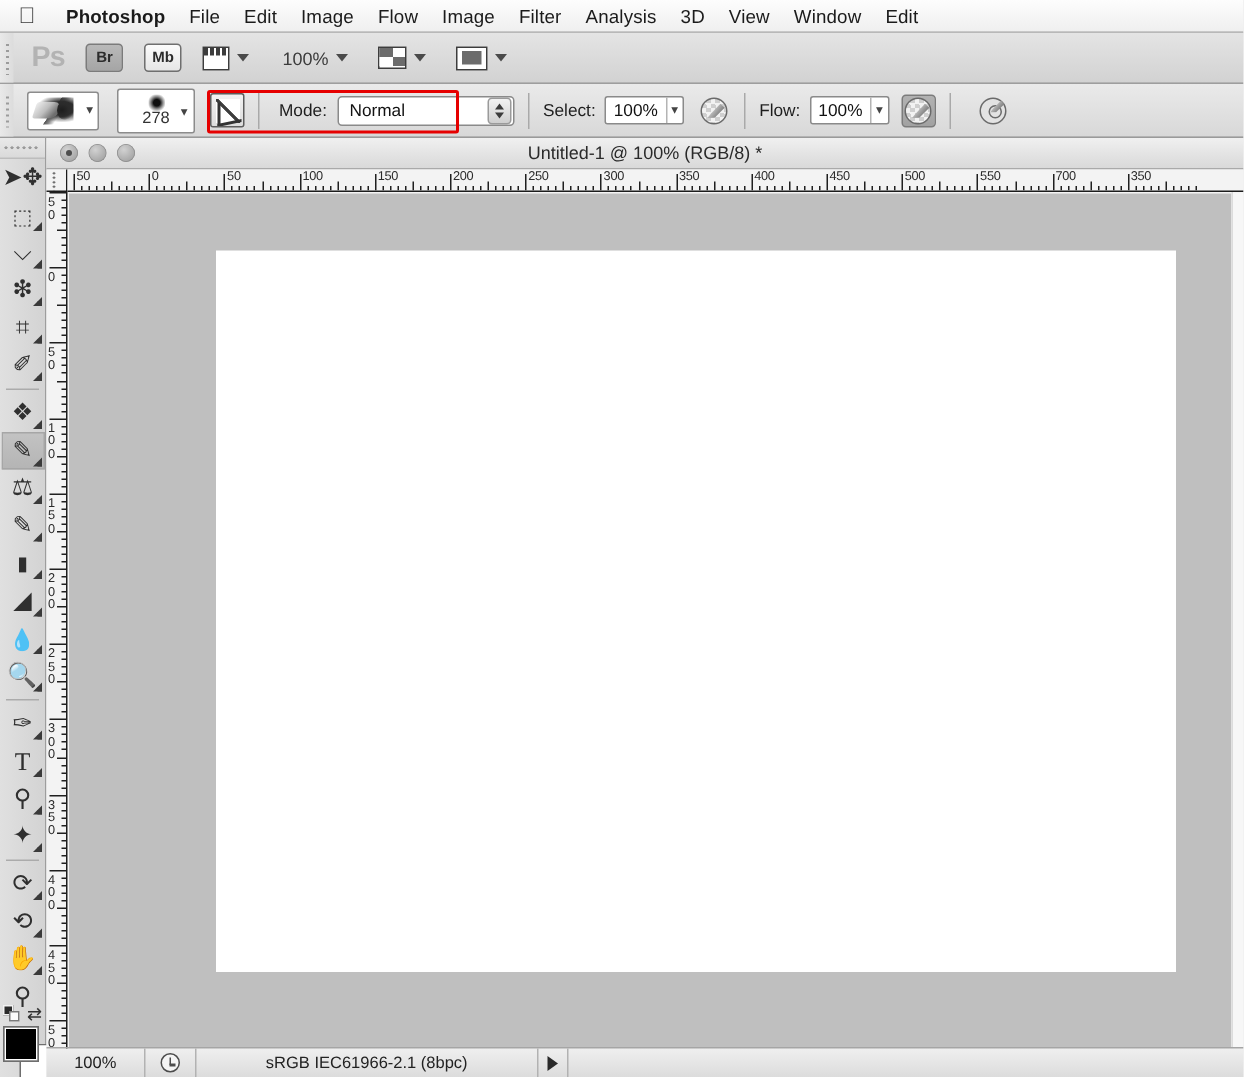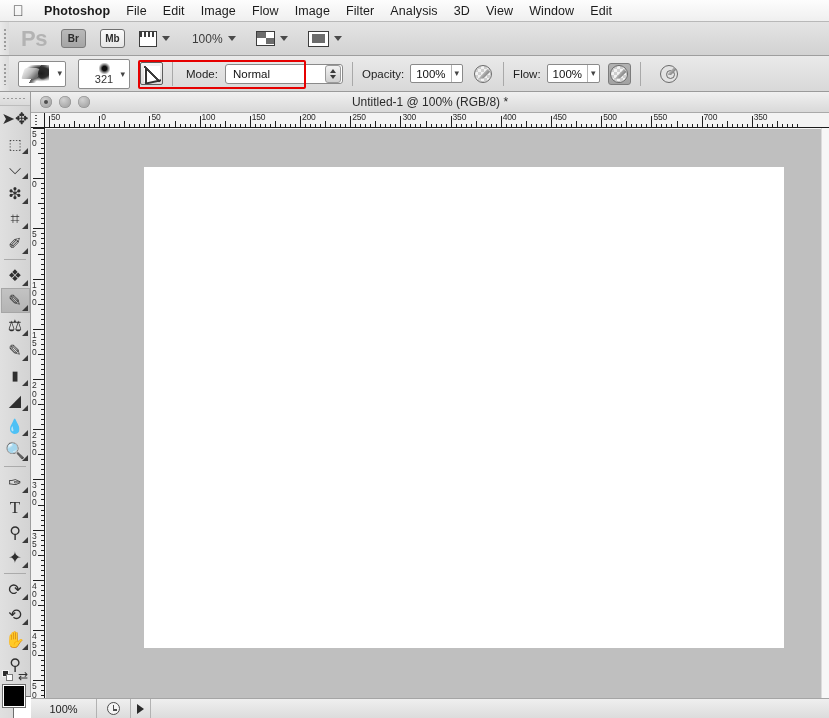--- a/index.html
+++ b/index.html
@@ -41,21 +41,21 @@
   .grip {
     width: 9px; height: 100%; display: flex; align-items: center; justify-content: center;
     background: linear-gradient(90deg,#e9e9e9,#dcdcdc);
   }
   .grip i {
     display: block; width: 2px; height: 22px;
     background-image: radial-gradient(circle, #9b9b9b 40%, transparent 42%);
     background-size: 2px 4px; background-repeat: repeat-y;
   }
   .ps-logo {
-    margin-left: 12px; font-size: 22px; color: #b3b3b3; font-weight: bold;
+    margin-left: 12px; font-size: 19px; color: #b3b3b3; font-weight: bold;
     letter-spacing: -0.5px; font-family: "Liberation Sans", sans-serif;
   }
   .sq-btn {
     margin-left: 14px; width: 25px; height: 19px; border-radius: 3px;
     background: linear-gradient(#b9b9b9,#a5a5a5);
     border: 1px solid #7b7b7b;
     display: flex; align-items: center; justify-content: center;
     font-size: 10px; color: #2c2c2c; font-weight: 600;
   }
   .sq-btn.light { background: linear-gradient(#fbfbfb,#e6e6e6); border-color:#6f6f6f; }
@@ -427,40 +427,40 @@
         <i></i>
       </div>
 
     <div class="well brush-well">
       <div class="brush-tip"></div>
       <div class="vcaret">▾</div>
     </div>
 
     <div class="well size-well">
       <div class="size-dot"></div>
-      <div class="size-num">321</div>
+      <div class="size-num">278</div>
       <div class="vcaret">▾</div>
     </div>
 
     <div class="tablet-btn"></div>
 
     <div class="divider-v"></div>
 
     <div class="field-label" style="margin-left:4px">Mode:</div>
     <div class="mode-select">
       <span>Normal</span>
       <div class="stepper">
           <u class="up"></u>
           <u class="dn"></u>
         </div>
     </div>
 
     <div class="divider-v"></div>
 
-    <div class="field-label">Opacity:</div>
+    <div class="field-label">Select:</div>
     <div class="pct-field">
       <span>100%</span>
       <div class="vcaret">▾</div>
     </div>
     <div class="airbrush">
       <div class="circ-icon"></div>
     </div>
 
     <div class="divider-v"></div>
 
@@ -911,19 +911,20 @@
       <div class="canvas-sheet"></div>
     </div>
 
     <div class="doc-right-gutter"></div>
 
     <div class="statusbar">
       <div class="status-cell sc-zoom">100%</div>
       <div class="status-cell sc-icon">
         <div class="clock-ic"></div>
       </div>
+      <div class="status-cell sc-prof">sRGB IEC61966-2.1 (8bpc)</div>
       <div class="status-cell sc-arrow">
         <div class="arrow-r"></div>
       </div>
     </div>
 
   </div>
 </div>
 
 </body></html>

